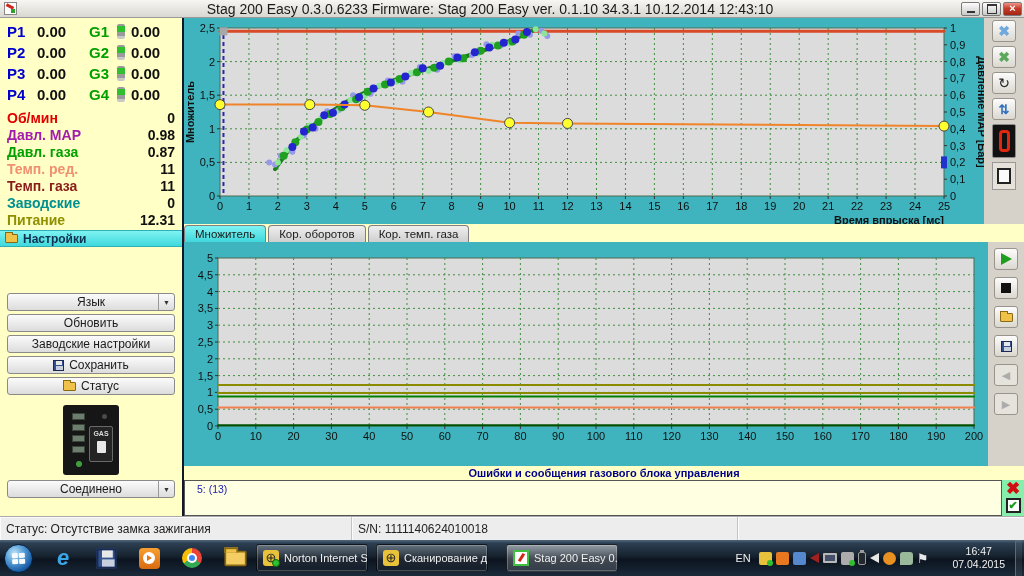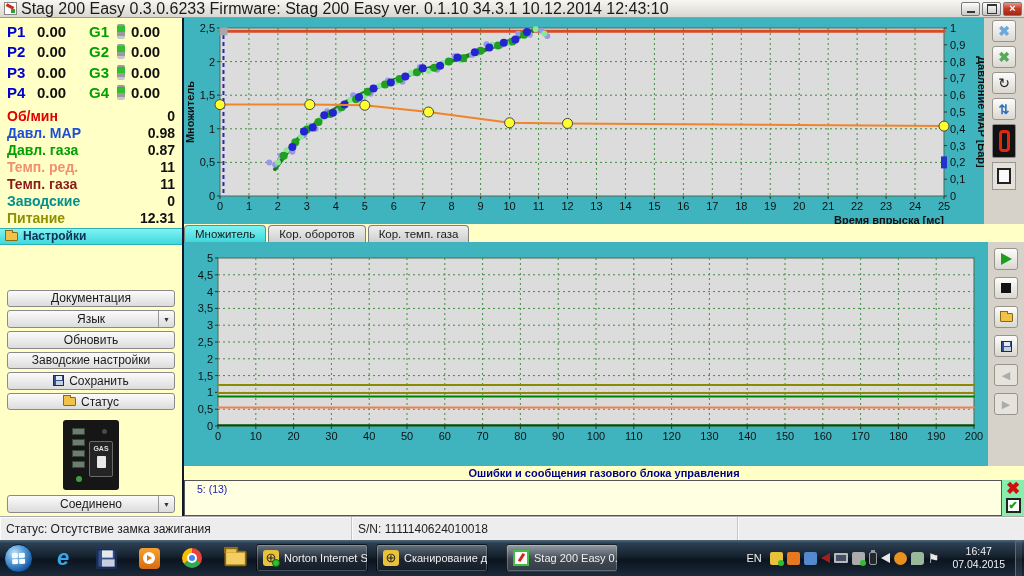--- a/index.html
+++ b/index.html
@@ -6,21 +6,21 @@
   body { font-family: "Liberation Sans", sans-serif; }
   .screen { position: relative; width: 1024px; height: 576px; overflow: hidden;
             display: flex; flex-direction: column; background: #FFFFC6; }
 
   
   .titlebar { height: 18px; flex: 0 0 18px; background: linear-gradient(#F7F6F3,#D9D7D0);
               border-bottom: 1px solid #9A9A9A; display: flex; align-items: center; padding: 0 2px 0 4px; }
   .app-ico { width: 13px; height: 13px; background: #FFF; border: 1px solid #888; position: relative; margin-right: 4px; flex: 0 0 13px;}
   .app-ico::before { content:""; position:absolute; left:1px; top:2px; width:8px; height:3px; background:#D02818; transform: rotate(28deg); }
   .app-ico::after  { content:""; position:absolute; right:1px; bottom:1px; width:4px; height:4px; background:#2F9F2F; }
-  .title-text { font-size: 16px; color: #1A1A1A; white-space: nowrap; overflow: hidden; flex: 1; }
+  .title-text { font-size: 14px; color: #1A1A1A; white-space: nowrap; overflow: hidden; flex: 1; text-align: center; }
   .win-btn { width: 19px; height: 14px; margin-left: 2px; border: 1px solid #7A7A7A; border-radius: 2px;
              background: linear-gradient(#FDFDFD,#C9C9C9); display: flex; align-items: center; justify-content: center; }
   .win-btn.min::before { content:""; width: 8px; height: 2px; background: #333; margin-top: 6px; }
   .win-btn.max::before { content:""; width: 8px; height: 7px; border: 1px solid #333; border-top-width: 2px; }
   .win-btn.close { background: linear-gradient(#F29385,#C43E2B 45%,#A32714); color: #FFF; font-weight: bold; font-size: 11px; line-height: 1; }
 
   
   .app-body { flex: 0 0 498px; display: flex; overflow: hidden; }
 
   
@@ -154,21 +154,21 @@
   .ti-agent { background: #E87820; }
   .ti-app { background: #5588CC; }
   .ti-audio { width: 0; height: 0; border-right: 9px solid #A02020; border-top: 5px solid transparent; border-bottom: 5px solid transparent; border-radius: 0; }
   .ti-display { width: 14px; height: 10px; background: #44506A; border: 2px solid #B8B8B8; border-radius: 1px; }
   .ti-usb { background: #ABABAB; } .ti-usb::after { content:""; position:absolute; right:-1px; bottom:-1px; width:6px; height:6px; border-radius:50%; background:#2FBF2F; }
   .ti-batt { width: 8px; height: 13px; background: #23282E; border: 1px solid #9A9A9A; } .ti-batt::before { content:""; position:absolute; left:1px; top:-3px; width:4px; height:2px; background:#9A9A9A; }
   .ti-vol { width: 0; height: 0; border-right: 9px solid #E8E8E8; border-top: 5px solid transparent; border-bottom: 5px solid transparent; border-radius: 0; }
   .ti-net { background: #E89020; border-radius: 50%; }
   .ti-msg { background: #9AB89A; border-radius: 3px 3px 3px 0; }
   .ti-flag { background: none; color: #E8E8E8; font-size: 13px; line-height: 13px; width: auto; }
-  .clock { text-align: center; font-size: 10.5px; line-height: 1.25; margin: 0 6px 0 9px; }
+  .clock { text-align: center; font-size: 10.5px; line-height: 1.25; margin: 0 6px 0 20px; }
   .show-desktop { width: 7px; height: 36px; border-left: 1px solid #5A6A7A; background: rgba(255,255,255,.08); }
 </style>
 </head>
 <body>
 
 <div class="screen">
 
   <div class="titlebar">
     <span class="app-ico"></span>
     <span class="title-text">Stag 200 Easy 0.3.0.6233 Firmware: Stag 200 Easy  ver. 0.1.10  34.3.1   10.12.2014 12:43:10</span>
@@ -209,21 +209,21 @@
         <span class="injector-icon"></span>
         <span class="num">0.00</span>
       </div>
 
       <div class="params">
         <div class="param-row">
           <span style="color: rgb(224, 0, 0);">Об/мин</span>
           <span class="num">0</span>
         </div>
         <div class="param-row">
-          <span style="color: #1d4ed8; text-align: center;">Давл. MAP</span>
+          <span style="color: #a21caf; text-align: center;">Давл. MAP</span>
           <span class="num">0.98</span>
         </div>
         <div class="param-row">
           <span style="color: rgb(0, 160, 0);">Давл. газа</span>
           <span class="num">0.87</span>
         </div>
         <div class="param-row">
           <span style="color: rgb(240, 144, 112);">Темп. ред.</span>
           <span class="num">11</span>
         </div>
@@ -241,23 +241,20 @@
         </div>
       </div>
 
       <div class="settings-header">
         <span class="icz-folder"></span>
         <span>Настройки</span>
       </div>
 
       <div class="spacer"></div>
 
-      <div class="btn">
-        <span>Документация</span>
-      </div>
       <div class="btn">
         <span>Язык</span>
         <span class="dd">▼</span>
       </div>
       <div class="btn">
         <span>Обновить</span>
       </div>
       <div class="btn">
         <span>Заводские настройки</span>
       </div>

